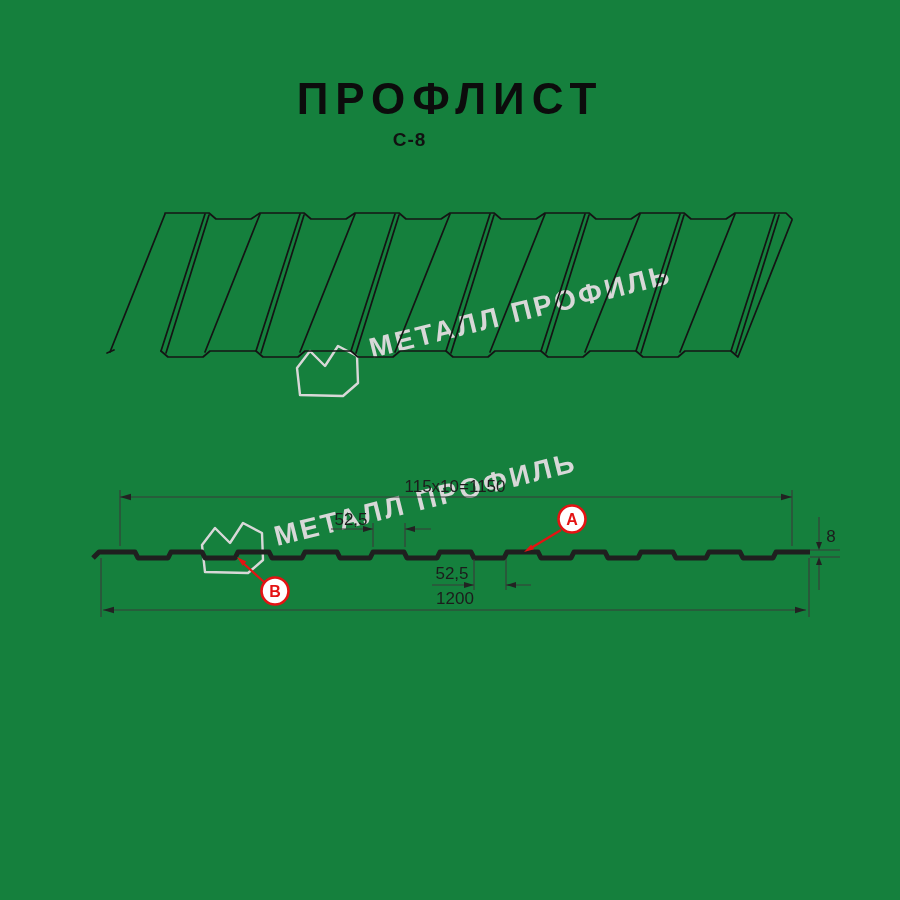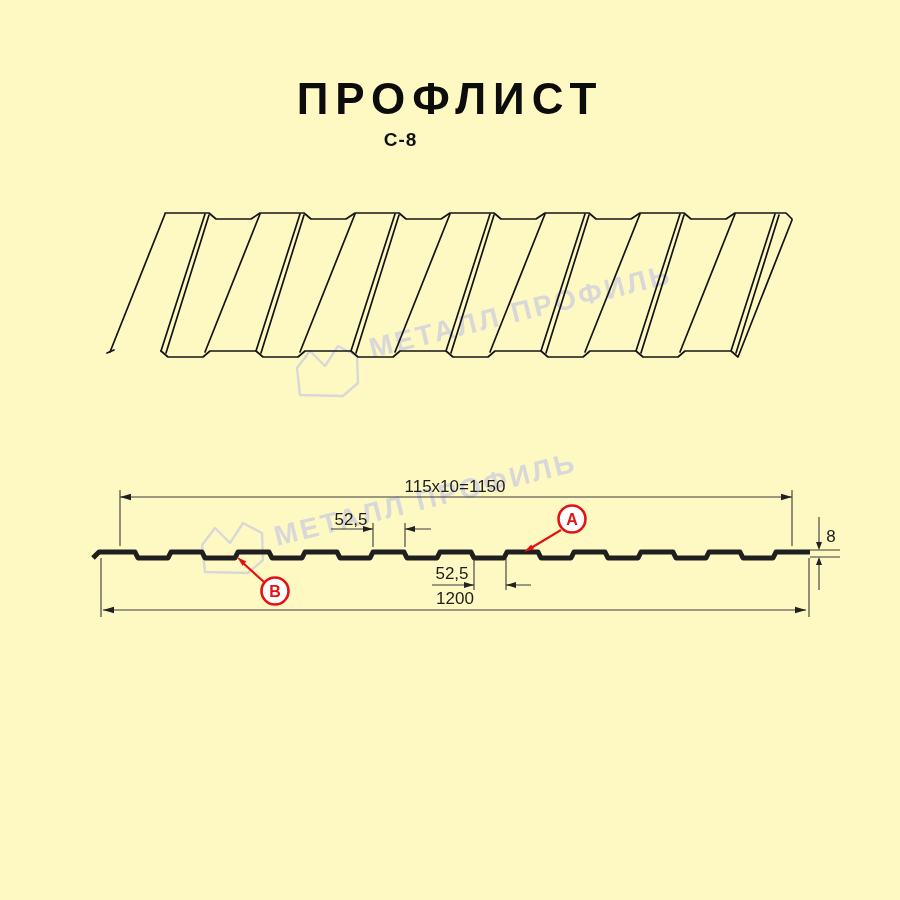--- a/index.html
+++ b/index.html
@@ -1,25 +1,25 @@
 <!DOCTYPE html>
 <html><head>
 <meta charset="utf-8">
 <style>
   html,body{margin:0;padding:0;background:#fff;}
   #canvas{
-    position:relative;width:900px;height:900px;background:#fef9c3;overflow:hidden;
+    position:relative;width:900px;height:900px;background:#15803d;overflow:hidden;
     font-family:"Liberation Sans",sans-serif;
   }
   .title{
     position:absolute;top:74px;left:0;width:900px;text-align:center;
     font-size:44px;font-weight:bold;letter-spacing:7px;color:#0c0c0c;
   }
   .subtitle{
-    position:absolute;top:129px;left:3px;width:755px;text-align:center;
+    position:absolute;top:129px;left:12px;width:755px;text-align:center;
     font-size:19px;font-weight:bold;letter-spacing:1px;color:#111;padding-left:20px;
   }
   .note{
     position:absolute;top:794px;left:0;width:900px;text-align:center;
     font-size:20px;font-weight:bold;letter-spacing:0.5px;color:#262626;
   }
   svg{position:absolute;top:0;left:0;}
   .dim-text{font-family:"Liberation Sans",sans-serif;font-size:17px;fill:#1c1c1c;}
   .wm-text{font-family:"Liberation Sans",sans-serif;font-size:28px;font-weight:bold;letter-spacing:3px;fill:#d8d8d8;}
   .red-label{font-family:"Liberation Sans",sans-serif;font-size:16px;font-weight:bold;}

